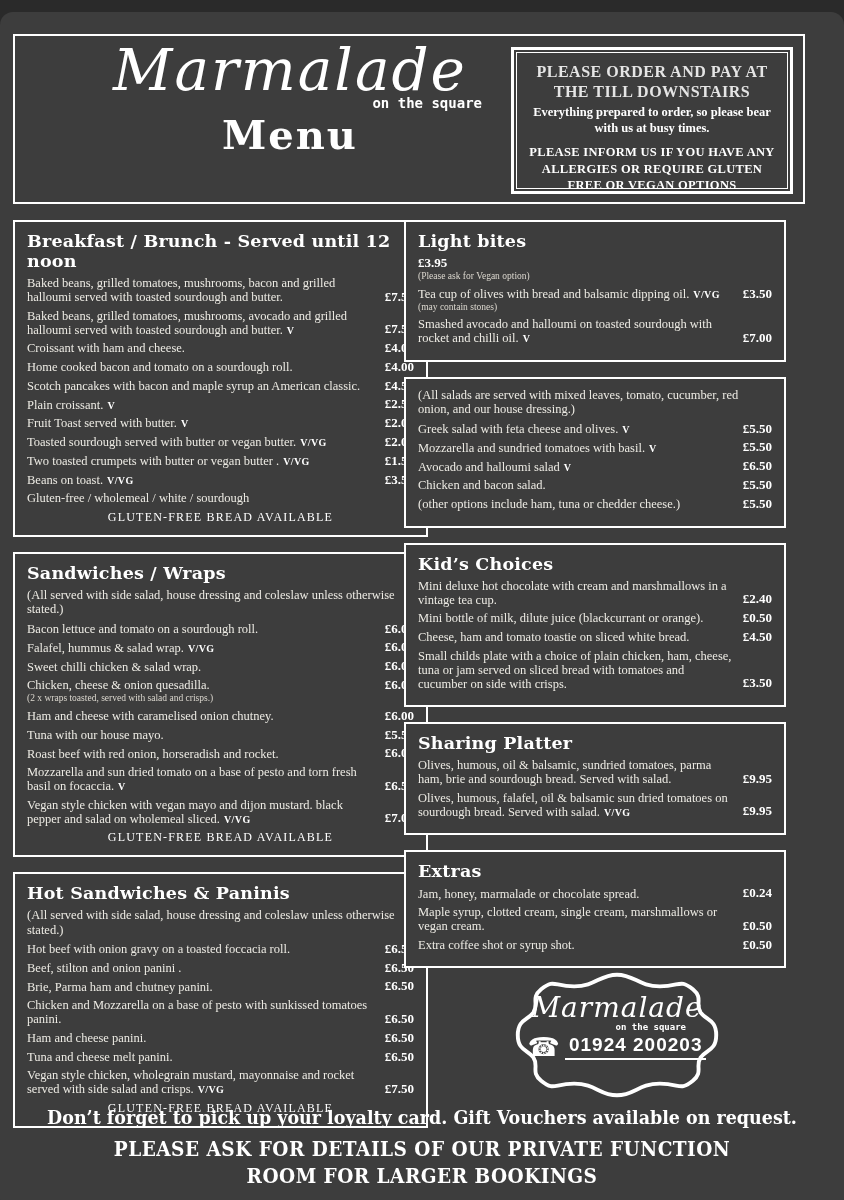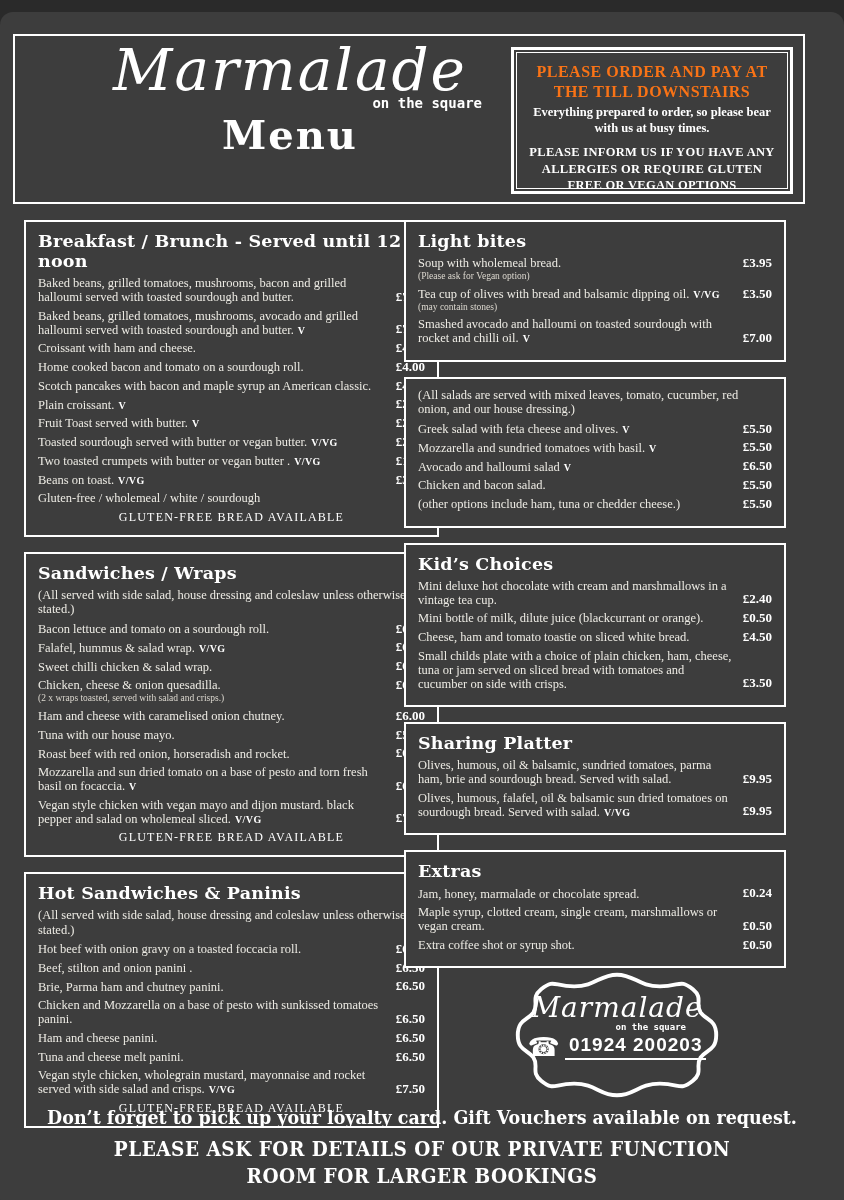--- a/index.html
+++ b/index.html
@@ -11,25 +11,25 @@
     border-radius:13px;
   }
   
   .header-box { position:absolute; left:13px; top:22px; width:792px; height:170px; border:2px solid #fff; }
   .logo-block { position:absolute; left:45px; top:4px; width:460px; text-align:center; }
   .logo-script { font-family:"DejaVu Serif", serif; font-style:italic; font-size:58px; line-height:1.05; color:#fff; letter-spacing:2px; }
   .logo-sub { font-family:"DejaVu Sans Mono", monospace; font-size:14px; font-weight:bold; color:#fff; text-align:right; padding-right:38px; margin-top:-6px; }
   .menu-title { font-family:"DejaVu Serif", serif; font-weight:bold; font-size:40px; color:#ffffff; letter-spacing:2px; margin-top:0px; }
   .notice-box { position:absolute; right:10px; top:11px; width:282px; height:147px; border:3px solid #fff; padding:2px; background:#3d3d3d; }
   .notice-inner { border:1px solid #fff; width:100%; height:100%; text-align:center; padding:9px 6px; }
-  .notice-l1 { font-weight:bold; font-size:16px; line-height:1.25; color:#f97316; letter-spacing:0.5px; }
+  .notice-l1 { font-weight:bold; font-size:16px; line-height:1.25; color:#e5e5e5; letter-spacing:0.5px; }
   .notice-l2 { font-weight:bold; font-size:12.5px; line-height:1.25; margin-top:3px; color:#fff; }
   .notice-l3 { font-weight:bold; font-size:12.5px; line-height:1.3; margin-top:8px; color:#fff; letter-spacing:0.3px; }
   
-  .col-left  { position:absolute; left:24px;  top:208px; width:415px; }
+  .col-left  { position:absolute; left:13px;  top:208px; width:415px; }
   .col-right { position:absolute; left:404px; top:208px; width:382px; }
   .menu-box { border:2px solid #fff; padding:9px 12px 10px; margin-bottom:15px; background:#3d3d3d; }
   .sec-title { font-family:"DejaVu Serif", serif; font-size:17.5px; font-weight:bold; color:#fff; margin-bottom:5px; letter-spacing:0.2px; }
   .sec-subtitle { font-size:12.5px; line-height:1.15; margin-bottom:5px; }
   .item { margin-bottom:4.5px; }
   .item-row { display:flex; align-items:flex-end; }
   .item-desc { flex:1; font-size:12.5px; line-height:1.12; padding-right:8px; }
   .diet-tag { font-size:10px; font-weight:bold; text-transform:uppercase; color:#fff; letter-spacing:0.4px; margin-left:4px; }
   .item-price { font-size:13px; font-weight:bold; color:#fff; white-space:nowrap; line-height:1.1; }
   .item-sub { font-size:9.5px; line-height:1.15; margin-top:1px; color:#ddd9d0; }
@@ -248,21 +248,20 @@
           </div>
         </div>
         <div class="sec-footnote">GLUTEN-FREE BREAD AVAILABLE</div>
       </section>
     </div>
   <div class="col-right">
       <section class="menu-box">
         <h2 class="sec-title">Light bites</h2>
         <div class="item">
           <div class="item-row">
-            <span class="item-desc">Soup with wholemeal bread.</span>
             <span class="item-price">£3.95</span>
           </div>
           <div class="item-sub">(Please ask for Vegan option)</div>
         </div>
         <div class="item">
           <div class="item-row">
             <span class="item-desc">Tea cup of olives with bread and balsamic dipping oil.<span class="diet-tag">v/vg</span></span>
             <span class="item-price">£3.50</span>
           </div>
           <div class="item-sub">(may contain stones)</div>

